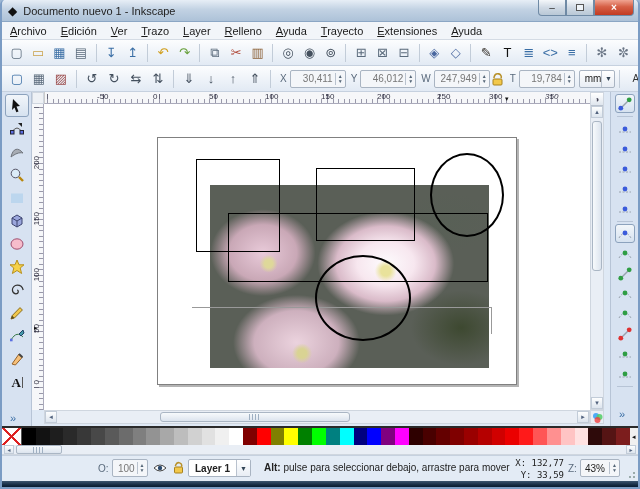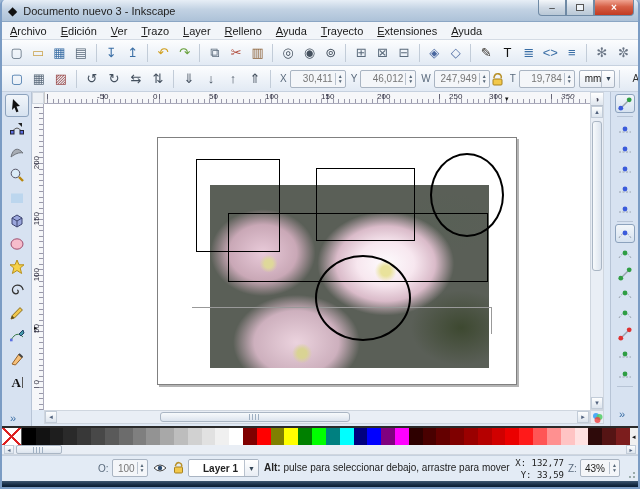--- a/index.html
+++ b/index.html
@@ -139,21 +139,21 @@
   .fs-block{position:absolute;left:4px;top:1px;line-height:12px;}
   .fs-row span.lab{display:inline-block;width:46px;font-weight:bold;color:#333;}
   .fs-row span.val{color:#333;}
   .o-block{position:absolute;left:96px;top:3px;display:flex;align-items:center;}
   .o-block .spin input{width:24px;}
   .icon-16{width:16px;height:14px;display:flex;align-items:center;justify-content:center;}
   .eye-pos{position:absolute;left:150px;top:5px;}
   .lock-pos{position:absolute;left:168px;top:4px;}
   .layer-box{position:absolute;left:186px;top:3px;height:18px;display:flex;align-items:center;
     border:1px solid #a9b4c2;background:#fff;border-radius:2px;}
-  .layer-box .layer-name{padding:0 6px;font-size:10px;font-weight:bold;color:#222;margin-left:8px;}
+  .layer-box .layer-name{padding:0 6px;font-size:10px;font-weight:bold;color:#222;}
   .layer-box .dd{width:14px;height:16px;display:flex;align-items:center;justify-content:center;
     border-left:1px solid #b9c2ce;font-size:7px;color:#345;background:linear-gradient(#fff,#e8edf4);}
   .msg{position:absolute;left:262px;top:6px;width:246px;white-space:nowrap;overflow:hidden;color:#222;}
   .msg b{font-weight:bold;}
   .xy-block{position:absolute;left:512px;top:1px;width:50px;text-align:right;line-height:12px;
     font-family:"DejaVu Sans Mono",monospace;font-size:9px;color:#222;}
   .z-block{position:absolute;left:566px;top:3px;display:flex;align-items:center;}
   .z-block .spin input{width:28px;text-align:center;color:#222;}
   .grip{position:absolute;right:2px;bottom:2px;width:10px;height:10px;
     background:radial-gradient(circle 1px at 8px 8px,#9aa 1px,transparent 1.5px),
@@ -162,21 +162,21 @@
   .bottomstrip{position:absolute;left:0;top:481px;width:636px;height:6px;
     background:linear-gradient(#51central 0,#000 0);background:linear-gradient(#3c556f,#122840 70%,#0a1c30);}
 </style>
 </head>
 <body>
 
 <div class="window">
 
   <div class="titlebar">
     <span class="app-logo">◆</span>
-    <span class="title-text">Documento nuevo 3 - Inkscape</span>
+    <span class="title-text">Documento nuevo 1 - Inkscape</span>
     <div class="caption-btns">
       <div class="cap-btn min">–</div>
       <div class="cap-btn max">
           <span></span>
         </div>
       <div class="cap-btn close">×</div>
     </div>
   </div>
 
   <div class="menubar" id="menubar">
@@ -362,23 +362,23 @@
 
   <div class="corner"></div>
   <div class="hruler" id="hruler">
     <span class="ruler-marker-h" style="left:460px;">▾</span>
   <span class="ruler-label" style="left: 52px;">-50</span>
       <span class="ruler-label" style="left: 108px;">0</span>
       <span class="ruler-label" style="left: 164px;">50</span>
       <span class="ruler-label" style="left: 220px;">100</span>
       <span class="ruler-label" style="left: 276px;">150</span>
       <span class="ruler-label" style="left: 332px;">200</span>
-      <span class="ruler-label" style="left: 404px;">250</span>
+      <span class="ruler-label" style="left: 392px;">250</span>
       <span class="ruler-label" style="left: 444px;">300</span>
-      <span class="ruler-label" style="left: 516px; font-style: italic;">350</span>
+      <span class="ruler-label" style="left: 500px; font-style: italic;">350</span>
     </div>
   <div class="vruler" id="vruler">
     <span class="ruler-marker-v" style="top:220px;">▸</span>
   <span class="ruler-label" style="top: 52px;">200</span>
       <span class="ruler-label" style="top: 108px;">150</span>
       <span class="ruler-label" style="top: 164px;">100</span>
       <span class="ruler-label" style="top: 220px;">50</span>
       <span class="ruler-label" style="top: 276px;">0</span>
     </div>
 

